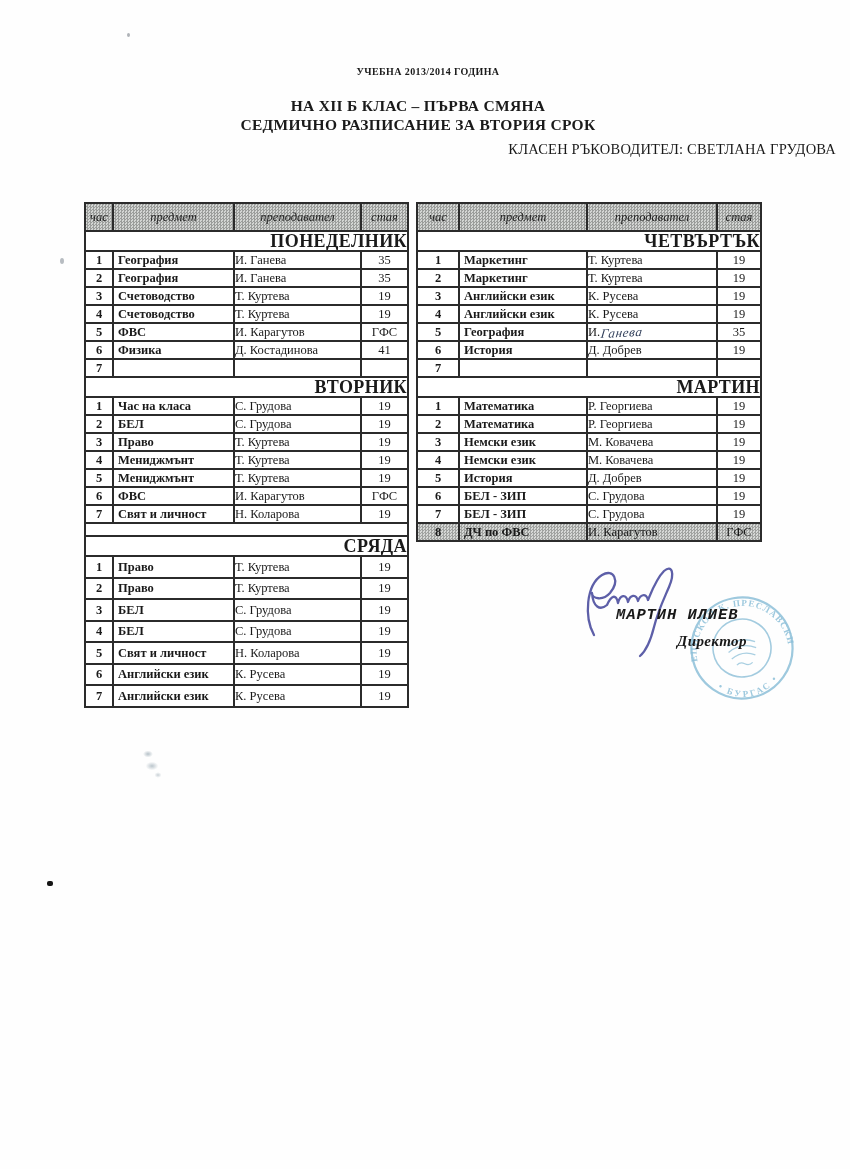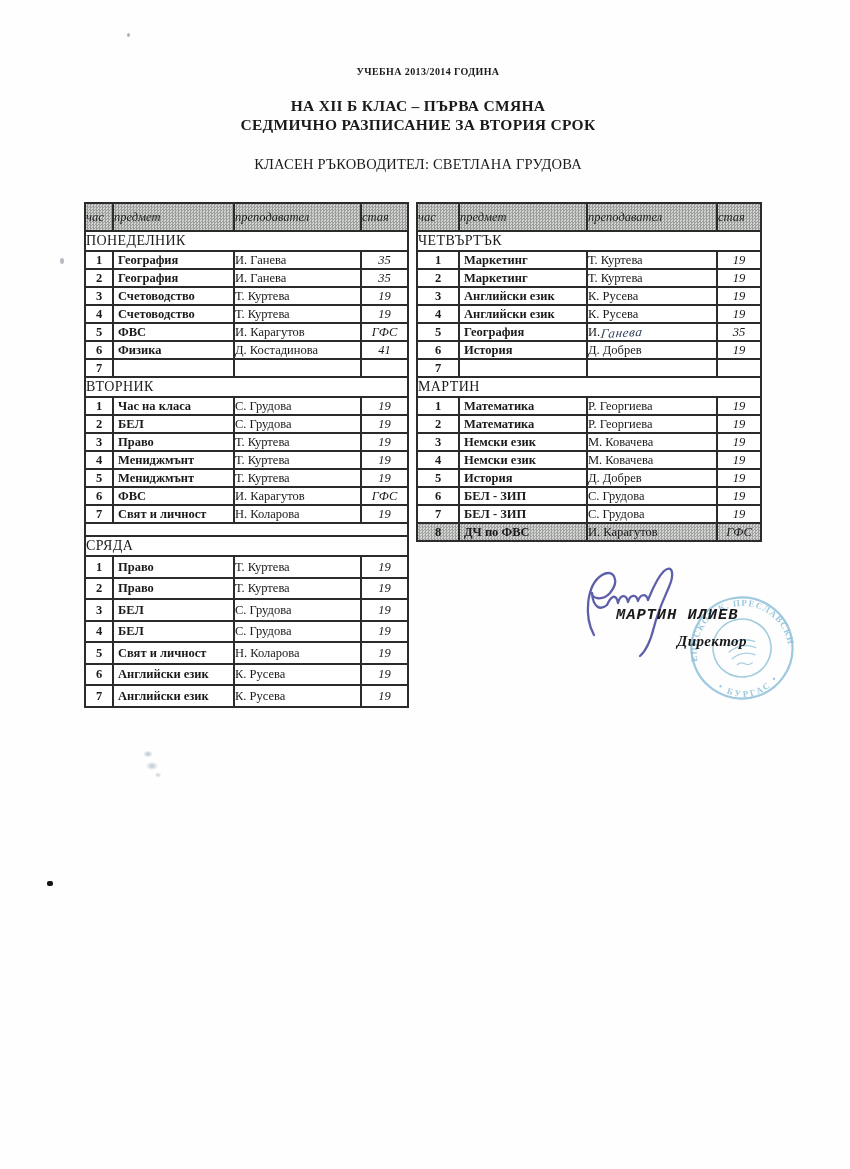--- a/index.html
+++ b/index.html
@@ -6,44 +6,44 @@
   body{
     width:850px;height:1169px;position:relative;overflow:hidden;
     background:#fefefe;
     font-family:"Liberation Serif","DejaVu Serif",serif;
     color:#1a1a1a;
   }
   
   .titles{position:absolute;top:66px;left:0;width:836px;text-align:center;}
   .t1{font-weight:bold;font-size:10px;letter-spacing:.4px;margin-bottom:20px;margin-left:20px;}
   .t2{font-weight:bold;font-size:15.5px;letter-spacing:.3px;line-height:18.5px;}
-  .t3{font-size:14.5px;letter-spacing:.2px;margin-top:22px;}
+  .t3{font-size:14.5px;letter-spacing:.2px;margin-top:7px;text-align:right;}
   
   .tables{position:absolute;left:84px;top:202px;display:flex;gap:7px;align-items:flex-start;z-index:2;}
   table{border-collapse:collapse;table-layout:fixed;background:#fff;}
   .t-left{width:323px;}
   .t-right{width:344px;}
   td{
     border:2px solid #2b2b2b;vertical-align:middle;line-height:1;
     font-size:12.5px;padding:0;overflow:hidden;white-space:nowrap;
   }
   td.colhead{
-    height:26px;font-style:italic;font-size:12.5px;color:#222;
+    height:26px;font-style:italic;font-size:12.5px;text-align:center;color:#222;
     background:conic-gradient(#9b9d9b 25%,#d3d5d3 0 50%,#9b9d9b 0 75%,#d3d5d3 0) 0 0/3px 3px;
   }
-  td.dayhead{height:18px;font-weight:normal;font-size:14px;text-align:left;letter-spacing:.4px;}
+  td.dayhead{height:18px;font-weight:bold;font-size:18px;text-align:right;letter-spacing:.4px;}
   tr.lesson-row td{height:16px;}
   tr.lesson-row.tall td{height:19.5px;}
   tr.shaded td{
     background:conic-gradient(#a0a2a0 25%,#d6d8d6 0 50%,#a0a2a0 0 75%,#d6d8d6 0) 0 0/3px 3px;
   }
   td.num{font-weight:bold;text-align:center;}
   td.subj{font-weight:bold;text-align:left;padding-left:4px;margin-left:36px;}
   td.teach{text-align:left;padding-left:0;}
-  td.room{text-align:center;font-style:italic;}
+  td.room{text-align:center;}
   td.blankcell{height:11px;}
   .hand{
     display:inline-block;font-style:italic;font-weight:500;color:#33415c;
     font-size:13px;letter-spacing:.6px;transform:skewX(-10deg) rotate(-3deg);
     position:relative;top:1px;left:1px;
   }
   
   .stamp{position:absolute;left:688px;top:594px;width:108px;height:108px;z-index:1;opacity:.82;transform:rotate(-10deg);}
   .signature{position:absolute;left:580px;top:551px;width:128px;height:108px;z-index:3;}
   .sig-name{position:absolute;left:616px;top:606px;font-weight:bold;font-style:italic;

